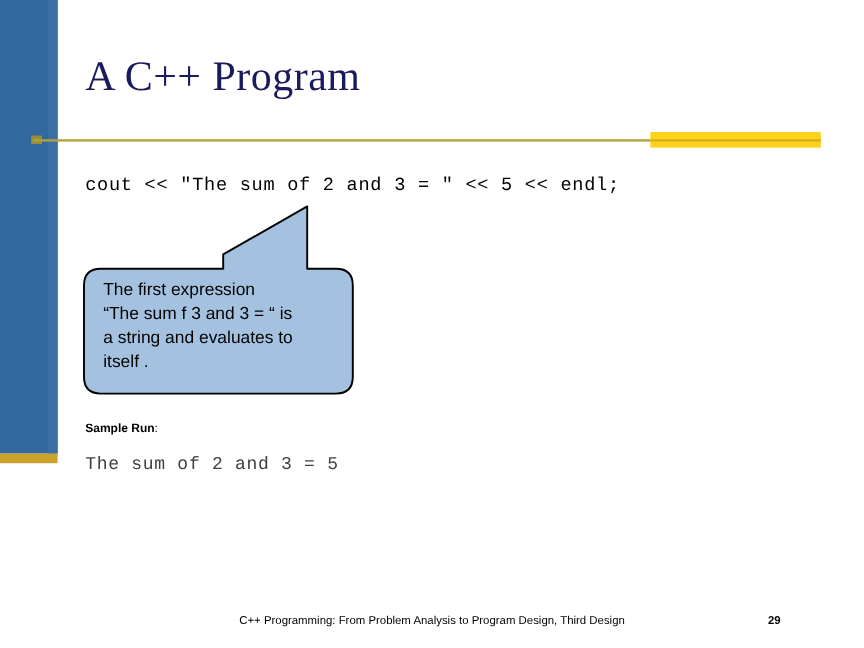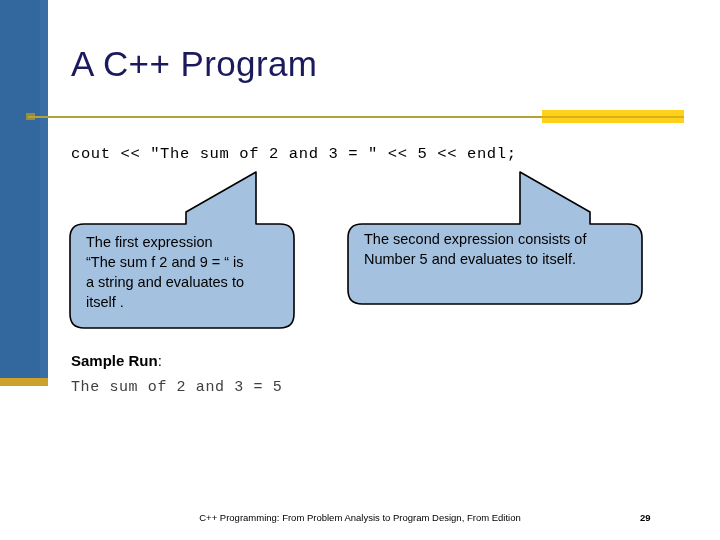--- a/index.html
+++ b/index.html
@@ -46,21 +46,21 @@
     height: 8px;
     background: #cca22b;
   }
 
   
   .title {
     position: absolute;
     left: 71px;
     top: 44px;
     width: 600px;
-    font-family: Liberation Sans, sans-serif;
+    font-family: Liberation Serif, serif;
     font-size: 35px;
     color: #1a1a5c;
     letter-spacing: 0.4px;
     white-space: nowrap;
   }
 
   
   .rule-thin {
     position: absolute;
     left: 28px;
@@ -134,21 +134,21 @@
     left: 20px;
     top: 63px;
     width: 280px;
   }
 
   
   .sample-run-label {
     position: absolute;
     left: 71px;
     top: 352px;
-    font-size: 15px;
+    font-size: 10px;
     color: #000000;
   }
   .sample-run-label b {
     font-weight: bold;
   }
   .sample-run-output {
     position: absolute;
     left: 71px;
     top: 379px;
     font-family: "Liberation Mono", monospace;
@@ -207,46 +207,27 @@
                L 190 58
                L 214 58
                Q 228 58 228 72
                L 228 148
                Q 228 162 214 162
                L 18 162
                Q 4 162 4 148
                Z" fill="#a4c2e0" stroke="#000000" stroke-width="1.6" stroke-linejoin="round"></path>
     </svg>
     <div class="callout-text">The first expression
-“The sum f 2 and 9 = “ is
+“The sum f 3 and 3 = “ is
 a string and evaluates to
 itself .</div>
   </div>
 
-  <div class="callout" id="callout-2">
-    <svg width="302" height="142" viewBox="0 0 302 142" xmlns="http://www.w3.org/2000/svg">
-      <path d="M 4 72
-               Q 4 58 18 58
-               L 176 58
-               L 176 6
-               L 246 46
-               L 246 58
-               L 284 58
-               Q 298 58 298 72
-               L 298 124
-               Q 298 138 284 138
-               L 18 138
-               Q 4 138 4 124
-               Z" fill="#a4c2e0" stroke="#000000" stroke-width="1.6" stroke-linejoin="round"></path>
-    </svg>
-    <div class="callout-text">The second expression consists of
-Number 5 and evaluates to itself.</div>
-  </div>
 
   <div class="sample-run-label">
     <b>Sample Run</b><span>:</span>
   </div>
   <div class="sample-run-output">The sum of 2 and 3 = 5</div>
 
-  <div class="footer-text">C++ Programming: From Problem Analysis to Program Design, From Edition</div>
+  <div class="footer-text">C++ Programming: From Problem Analysis to Program Design, Third Design</div>
   <div class="footer-page">29</div>
 
 </div>
 
 </body></html>

